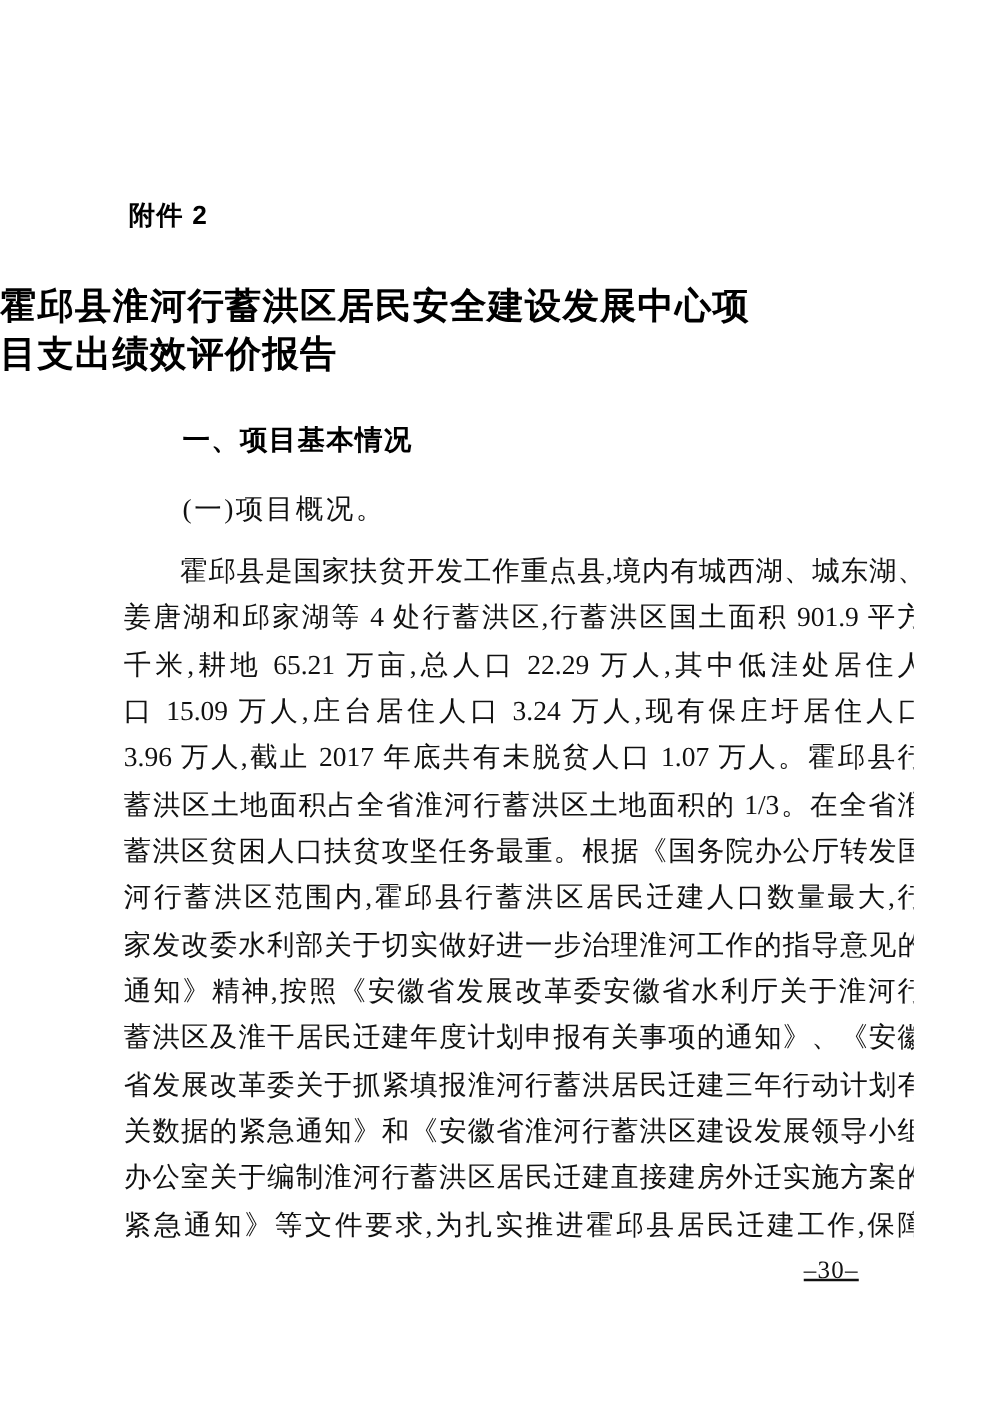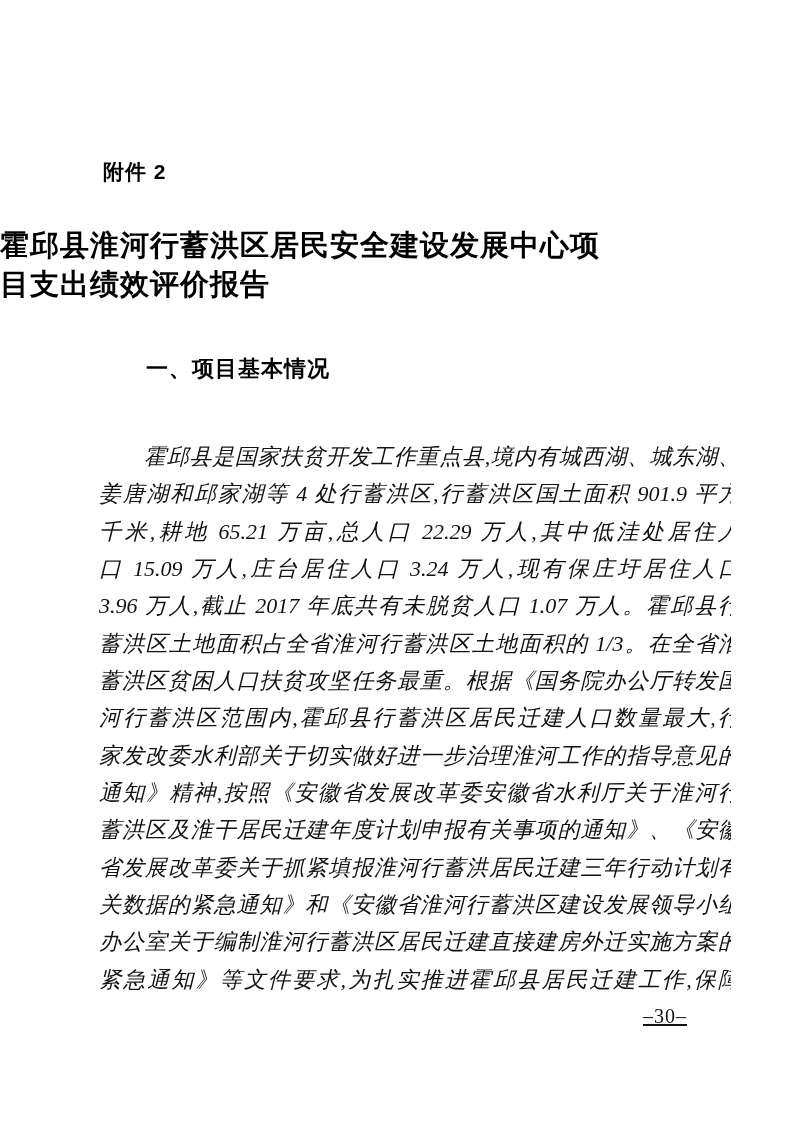--- a/index.html
+++ b/index.html
@@ -36,21 +36,21 @@
     font-size: 29px;
     line-height: 39px;
     font-weight: 700;
     font-family: "Liberation Sans", sans-serif;
     color: #000;
     letter-spacing: 1px;
   }
   .h1 {
     position: absolute;
     left: 146px;
-    top: 342px;
+    top: 325px;
     font-size: 22px;
     font-weight: 700;
     font-family: "Liberation Sans", sans-serif;
     color: #000;
     letter-spacing: 1px;
   }
   .h2 {
     position: absolute;
     left: 146px;
     top: 380px;
@@ -67,21 +67,20 @@
   }
   .pline {
     height: 37.33px;
     line-height: 37.33px;
     font-size: 22px;
     color: #111;
     text-align: justify;
     text-align-last: justify;
     -moz-text-align-last: justify;
     white-space: nowrap;
-    font-style: italic;
   }
   .pline.indent {
     text-indent: 45px;
   }
   .pageno {
     position: absolute;
     left: 643px;
     top: 993px;
     font-size: 20px;
     color: #111;
@@ -97,20 +96,21 @@
 
   <div class="attachment">附件 2</div>
 
   <div class="doc-title">
     <div>霍邱县淮河行蓄洪区居民安全建设发展中心项</div>
     <div>目支出绩效评价报告</div>
   </div>
 
   <div class="h1">一、项目基本情况</div>
 
+  <div class="h2">(一)项目概况。</div>
 
   <div class="para">
     <div class="pline indent">霍邱县是国家扶贫开发工作重点县,境内有城西湖、城东湖、</div>
     <div class="pline">姜唐湖和邱家湖等 4 处行蓄洪区,行蓄洪区国土面积 901.9 平方</div>
     <div class="pline">千米,耕地 65.21 万亩,总人口 22.29 万人,其中低洼处居住人</div>
     <div class="pline">口 15.09 万人,庄台居住人口 3.24 万人,现有保庄圩居住人口</div>
     <div class="pline">3.96 万人,截止 2017 年底共有未脱贫人口 1.07 万人。霍邱县行</div>
     <div class="pline">蓄洪区土地面积占全省淮河行蓄洪区土地面积的 1/3。在全省淮</div>
     <div class="pline">蓄洪区贫困人口扶贫攻坚任务最重。根据《国务院办公厅转发国</div>
     <div class="pline">河行蓄洪区范围内,霍邱县行蓄洪区居民迁建人口数量最大,行</div>

